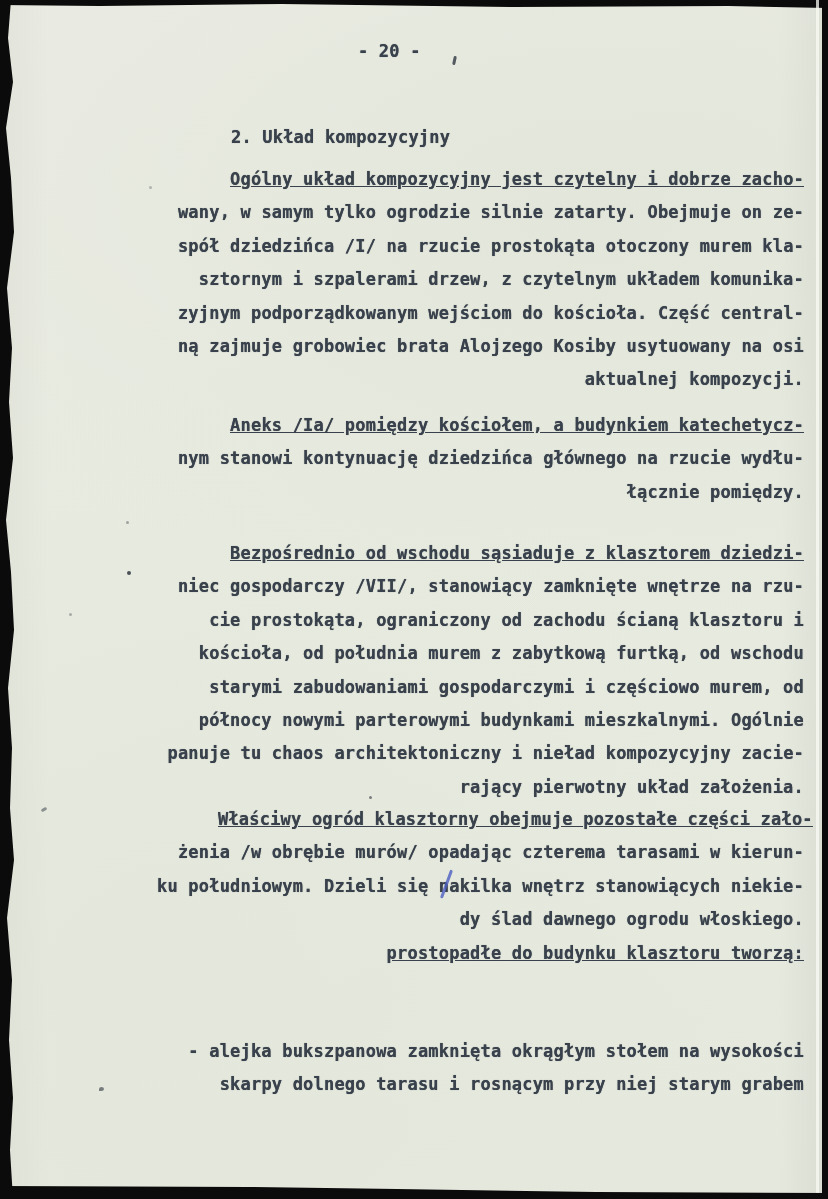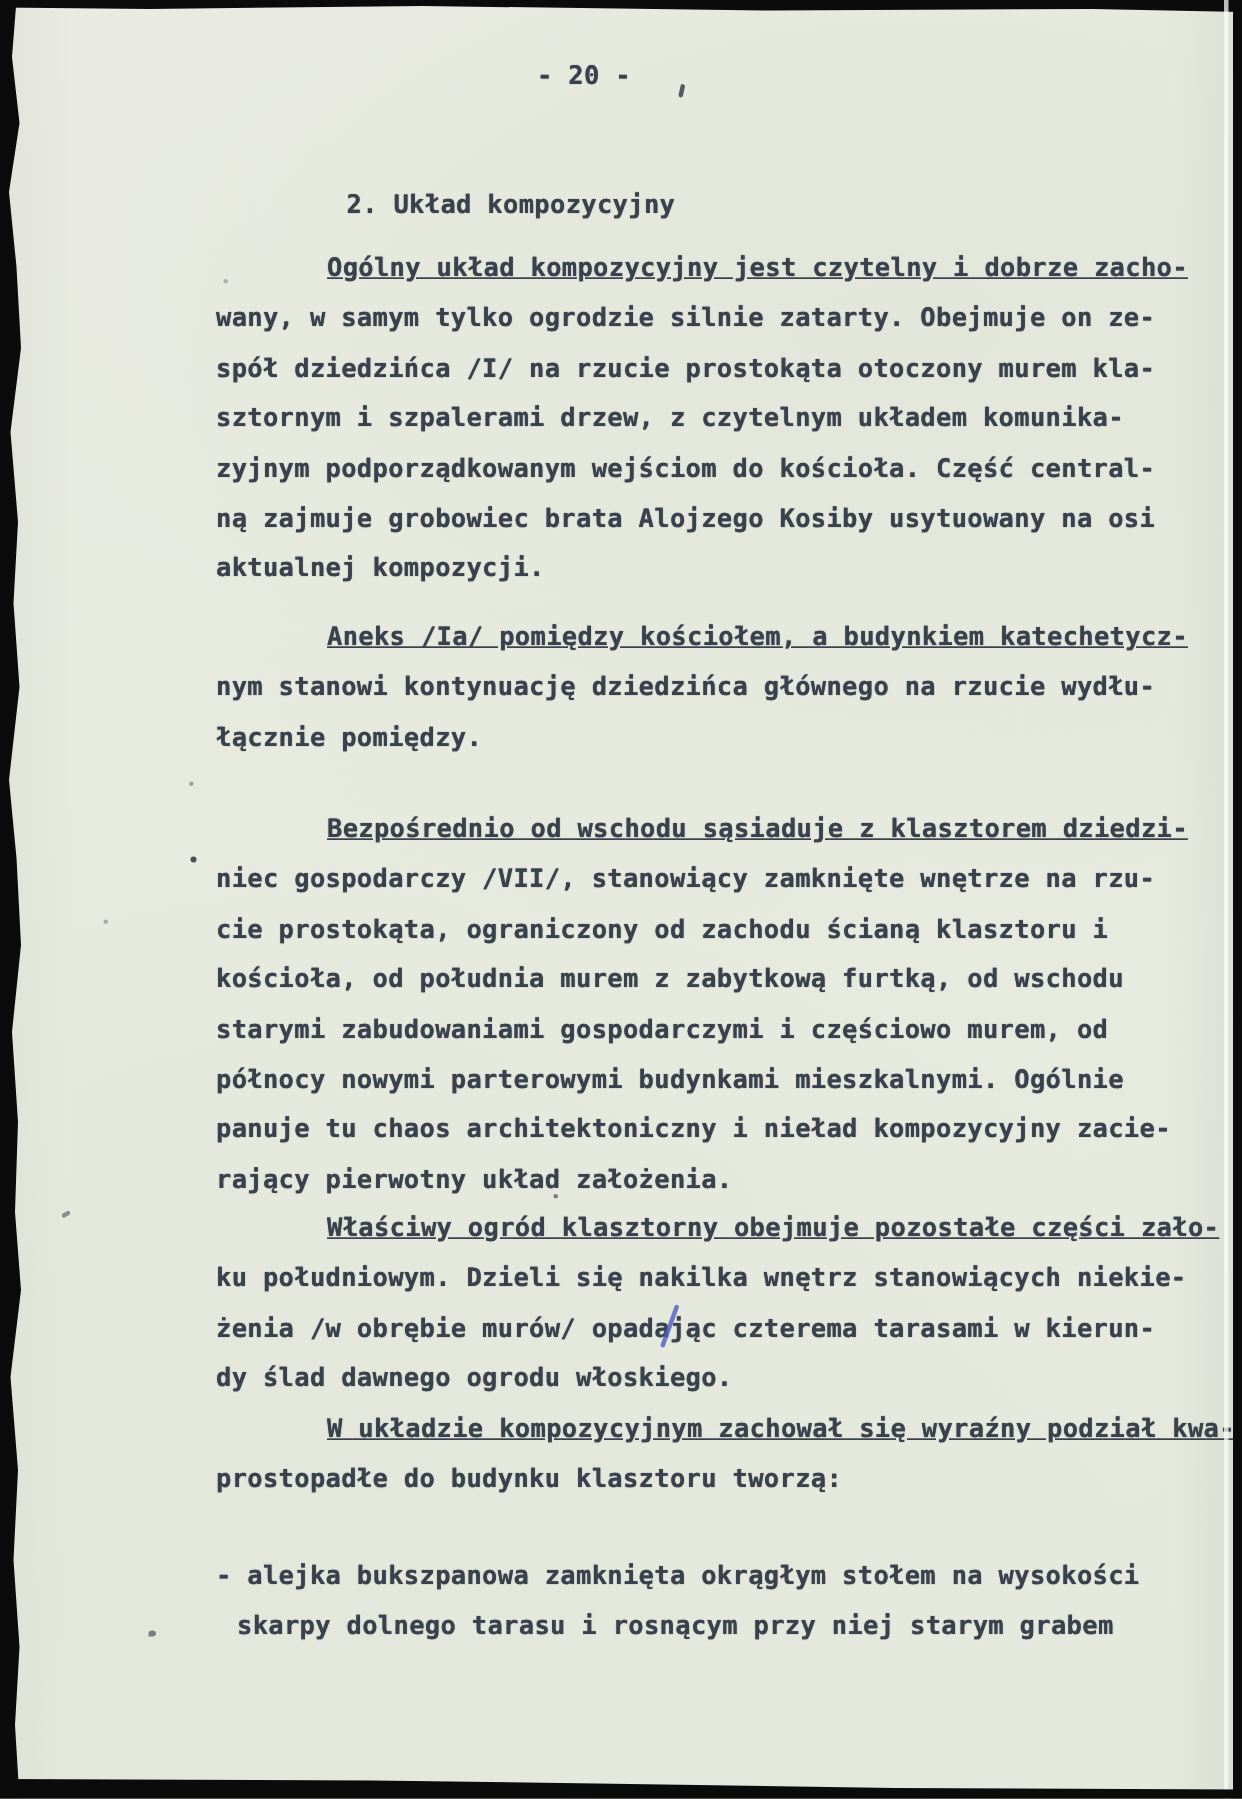--- a/index.html
+++ b/index.html
@@ -16,20 +16,21 @@
   }
   
   .typed{
     position:absolute;
     color:#39424c;
     font-weight:bold;
     font-size:17px;
     letter-spacing:0.2px;
     text-shadow:0 0 0.7px rgba(47,56,66,0.85);
     white-space:pre;
+    text-align:right;
   }
   .page-number{top:40px;left:358px;line-height:22px;}
   .pageno-speck{
     position:absolute;left:453px;top:56px;width:3px;height:9px;
     background:#2e3640;border-radius:2px;transform:rotate(12deg);opacity:.8;
   }
   .heading{top:112px;left:218px;line-height:24px;margin:13px;font-size:17px;}
   .para{left:144px;width:660px;line-height:33.4px;}
   .para .line{height:33.4px;}
   .para.indent .line:first-child{padding-left:74px;text-decoration:underline;}
@@ -77,23 +78,23 @@
   <div class="pageno-speck"></div>
 
   <div class="typed heading">2. Układ kompozycyjny</div>
 
   <div class="typed para indent" style="top:163px"><div class="line">Ogólny układ kompozycyjny jest czytelny i dobrze zacho-</div><div class="line">wany, w samym tylko ogrodzie silnie zatarty. Obejmuje on ze-</div><div class="line">spół dziedzińca /I/ na rzucie prostokąta otoczony murem kla-</div><div class="line">sztornym i szpalerami drzew, z czytelnym układem komunika-</div><div class="line">zyjnym podporządkowanym wejściom do kościoła. Część central-</div><div class="line">ną zajmuje grobowiec brata Alojzego Kosiby usytuowany na osi</div><div class="line">aktualnej kompozycji.</div></div>
 
   <div class="typed para indent" style="top:409px"><div class="line">Aneks /Ia/ pomiędzy kościołem, a budynkiem katechetycz-</div><div class="line">nym stanowi kontynuację dziedzińca głównego na rzucie wydłu-</div><div class="line">łącznie pomiędzy.</div></div>
 
   <div class="typed para indent" style="top:537px"><div class="line">Bezpośrednio od wschodu sąsiaduje z klasztorem dziedzi-</div><div class="line">niec gospodarczy /VII/, stanowiący zamknięte wnętrze na rzu-</div><div class="line">cie prostokąta, ograniczony od zachodu ścianą klasztoru i</div><div class="line">kościoła, od południa murem z zabytkową furtką, od wschodu</div><div class="line">starymi zabudowaniami gospodarczymi i częściowo murem, od</div><div class="line">północy nowymi parterowymi budynkami mieszkalnymi. Ogólnie</div><div class="line">panuje tu chaos architektoniczny i nieład kompozycyjny zacie-</div><div class="line">rający pierwotny układ założenia.</div></div>
 
-  <div class="typed para indent" style="top:803px"><div class="line">Właściwy ogród klasztorny obejmuje pozostałe części zało-</div><div class="line">ku południowym. Dzieli się nakilka wnętrz stanowiących niekie-</div><div class="line">żenia /w obrębie murów/ opadając czterema tarasami w kierun-</div><div class="line">dy ślad dawnego ogrodu włoskiego.</div></div>
+  <div class="typed para indent" style="top:803px"><div class="line">Właściwy ogród klasztorny obejmuje pozostałe części zało-</div><div class="line">żenia /w obrębie murów/ opadając czterema tarasami w kierun-</div><div class="line">ku południowym. Dzieli się nakilka wnętrz stanowiących niekie-</div><div class="line">dy ślad dawnego ogrodu włoskiego.</div></div>
 
-  <div class="typed para indent" style="top:937px"><div class="line">W układzie kompozycyjnym zachował się wyraźny podział kwa-</div><div class="line">prostopadłe do budynku klasztoru tworzą:</div></div>
+  <div class="typed para indent" style="top:937px"><div class="line">prostopadłe do budynku klasztoru tworzą:</div></div>
 
   <div class="typed para list" style="top:1035px"><div class="line">- alejka bukszpanowa zamknięta okrągłym stołem na wysokości</div><div class="line">skarpy dolnego tarasu i rosnącym przy niej starym grabem</div></div>
 
   <div class="slash-mark"></div>
 
   <div class="speck sp1"></div>
   <div class="speck sp2"></div>
   <div class="speck sp3"></div>
   <div class="speck sp4"></div>
   <div class="speck sp5"></div>

